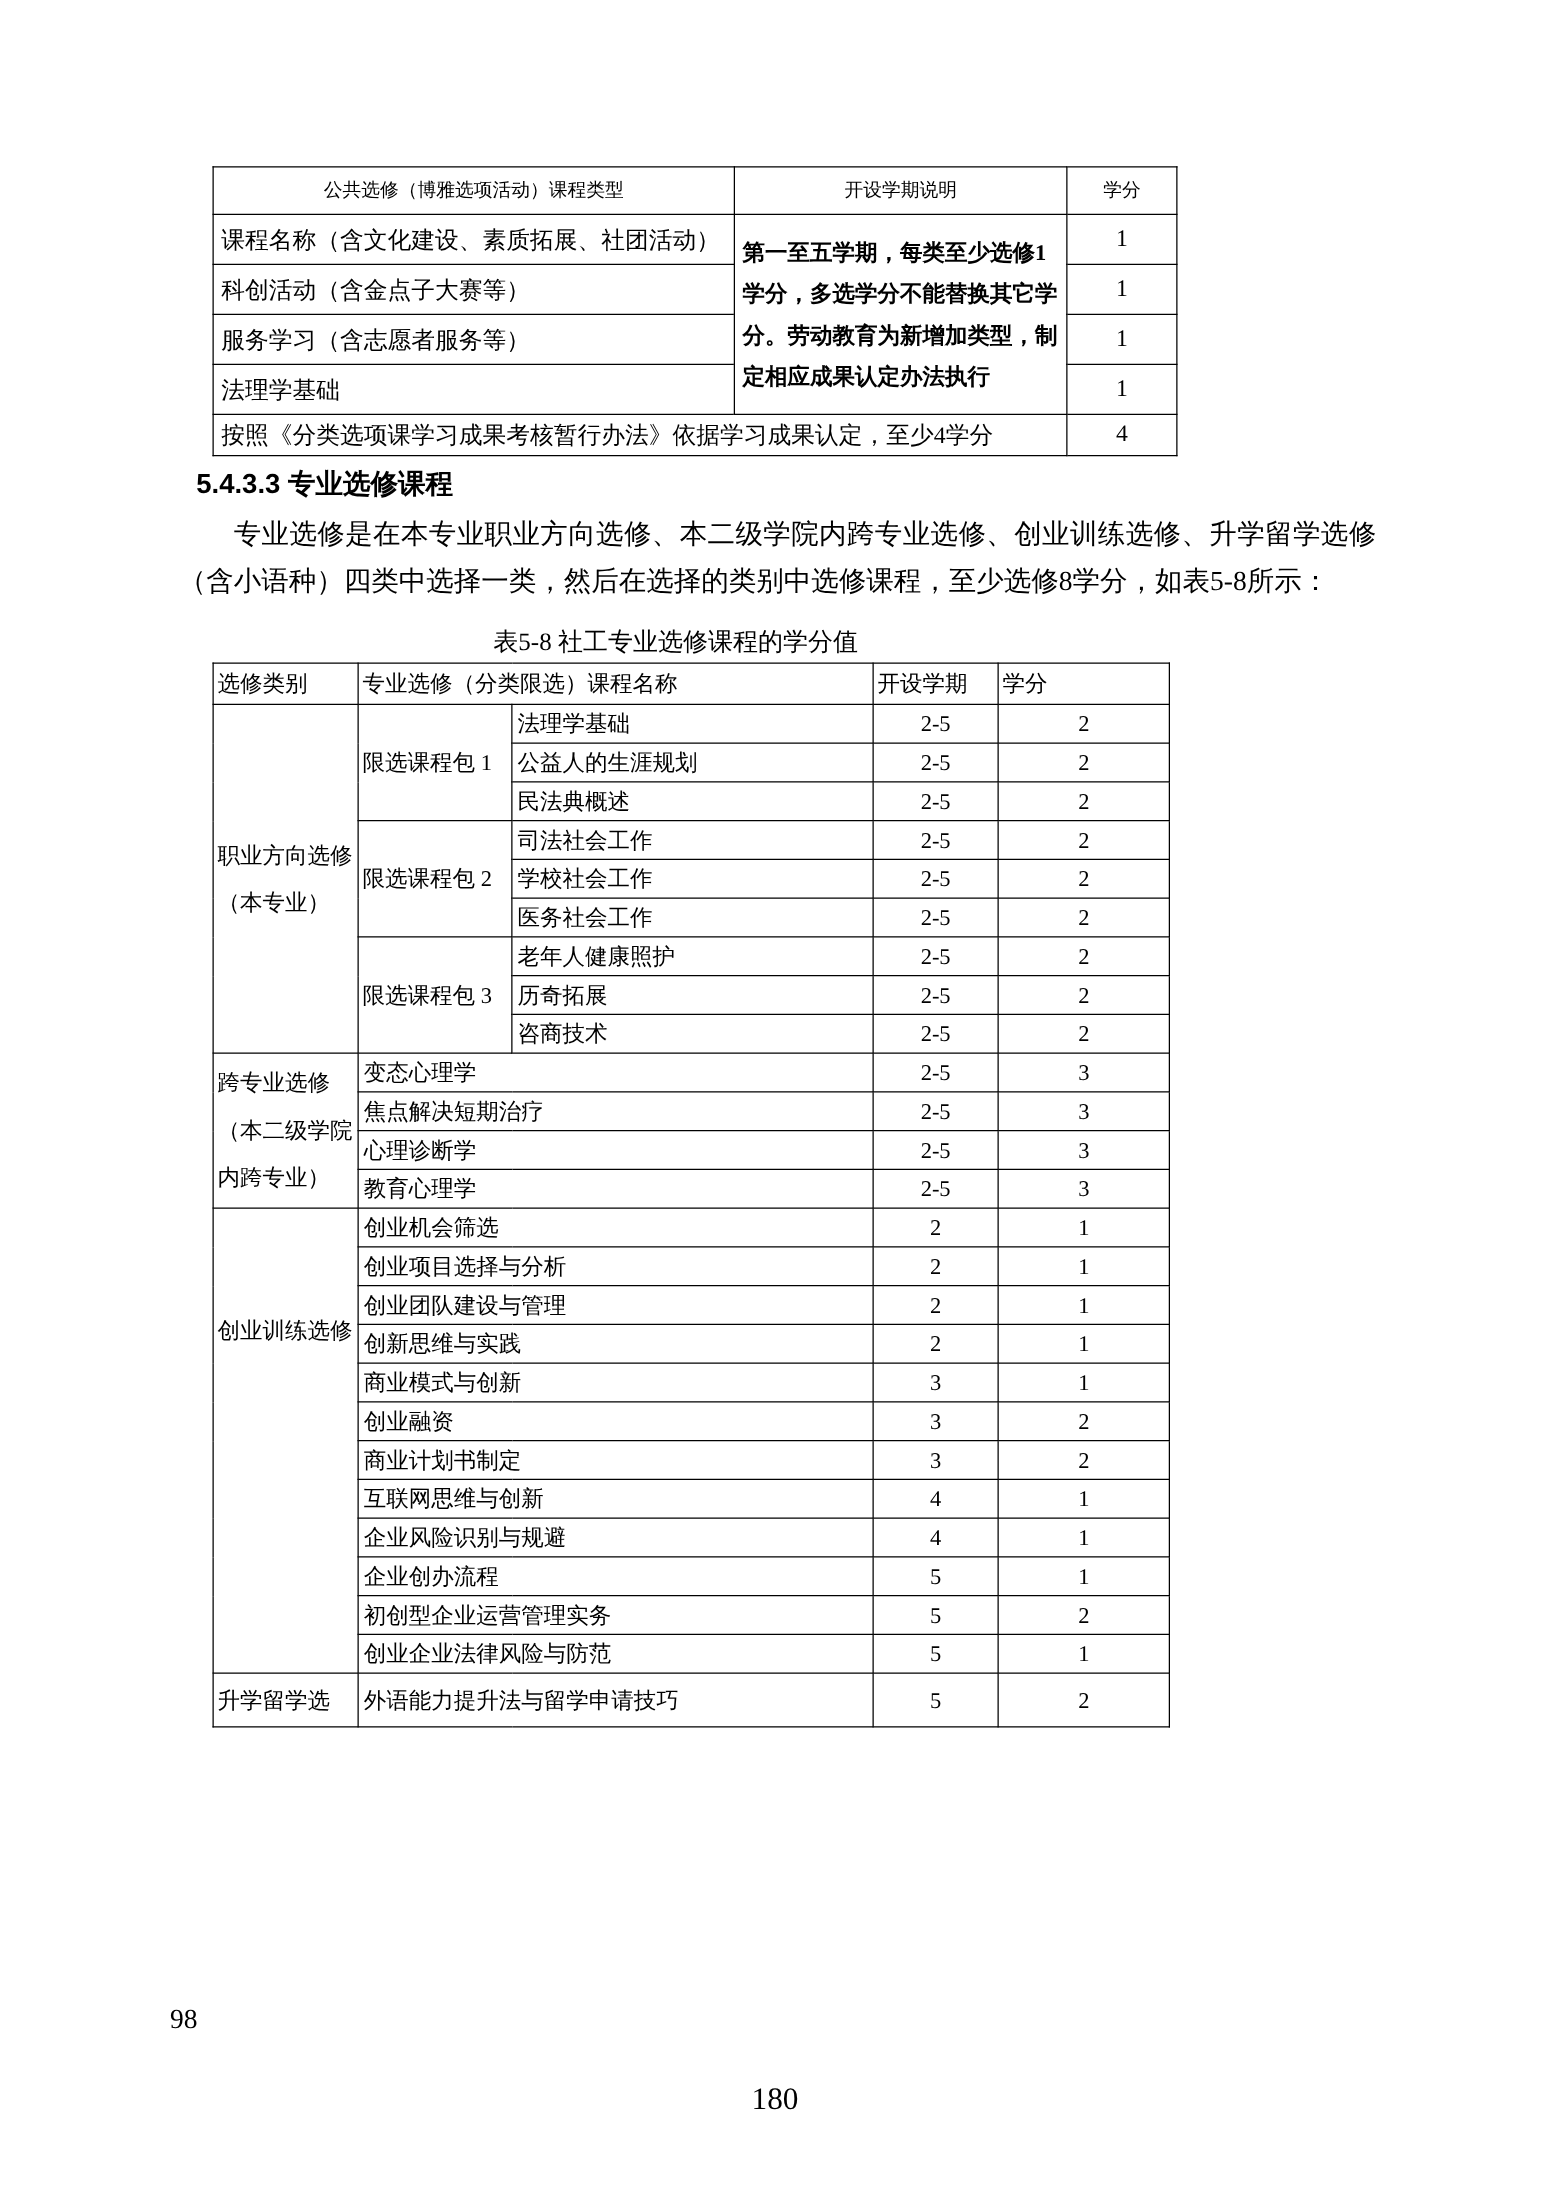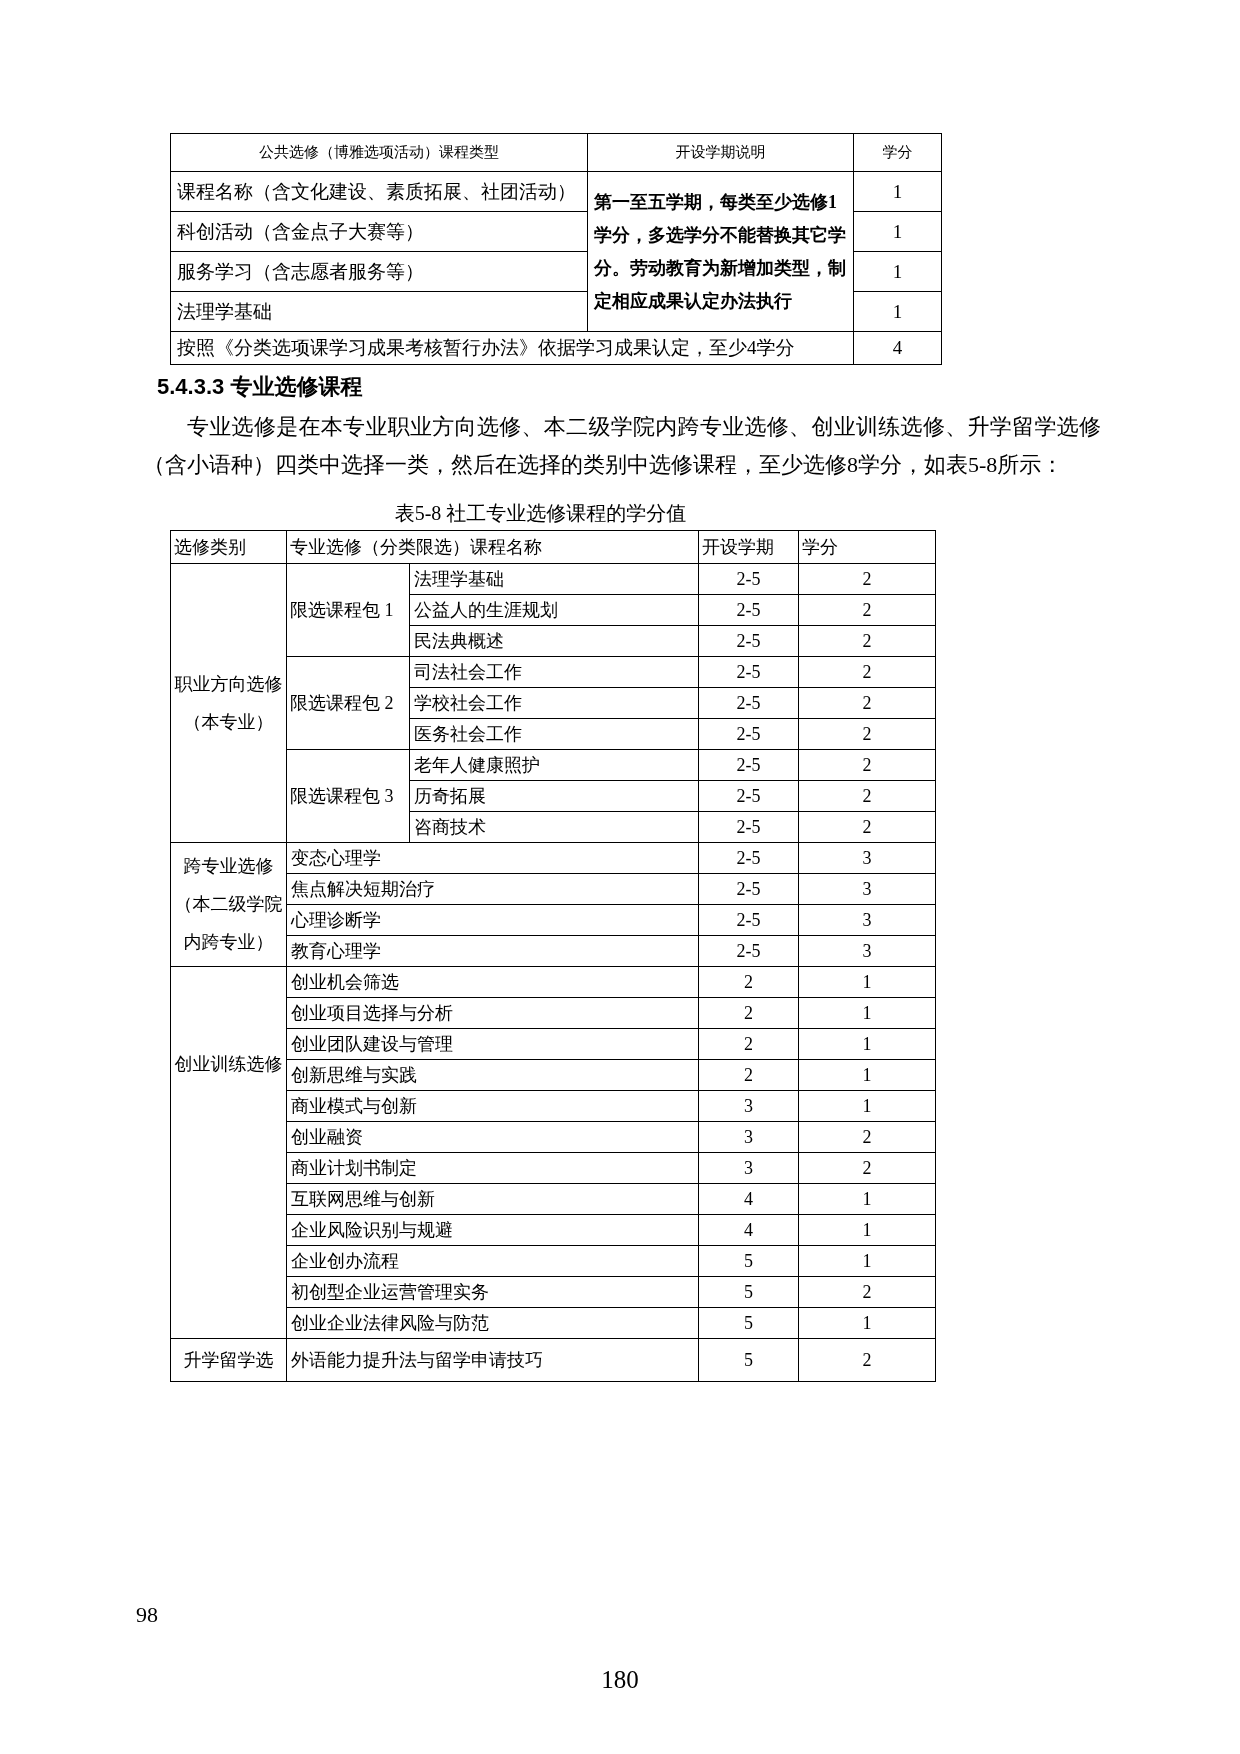--- a/index.html
+++ b/index.html
@@ -66,21 +66,21 @@
   }
 
   
   .t2 {
     position: absolute;
     left: 170px; top: 530px;
     width: 765px;
   }
   .t2 th { height: 33px; text-align: left; font-size: 18px; padding: 2px 3px; }
   .t2 td { height: 31px; font-size: 18px; padding: 1px 4px; vertical-align: middle; }
-  .t2 td.cat { text-align: center; line-height: 38px; padding: 2px 3px; vertical-align: middle; margin-left: 36px; }
+  .t2 td.cat { text-align: left; line-height: 38px; padding: 2px 3px; vertical-align: middle; margin-left: 36px; }
   .t2 td.cat.top { vertical-align: top; padding-top: 4px; }
   .t2 td.cat.padded { vertical-align: top; padding-top: 78px; }
   .t2 td.pkg { text-align: left; vertical-align: middle; padding: 1px 3px; }
   .t2 td.course { text-align: left; }
   .t2 td.center { text-align: center; }
 
   
   .pn-left {
     position: absolute;
     left: 100px; top: 1602px;

